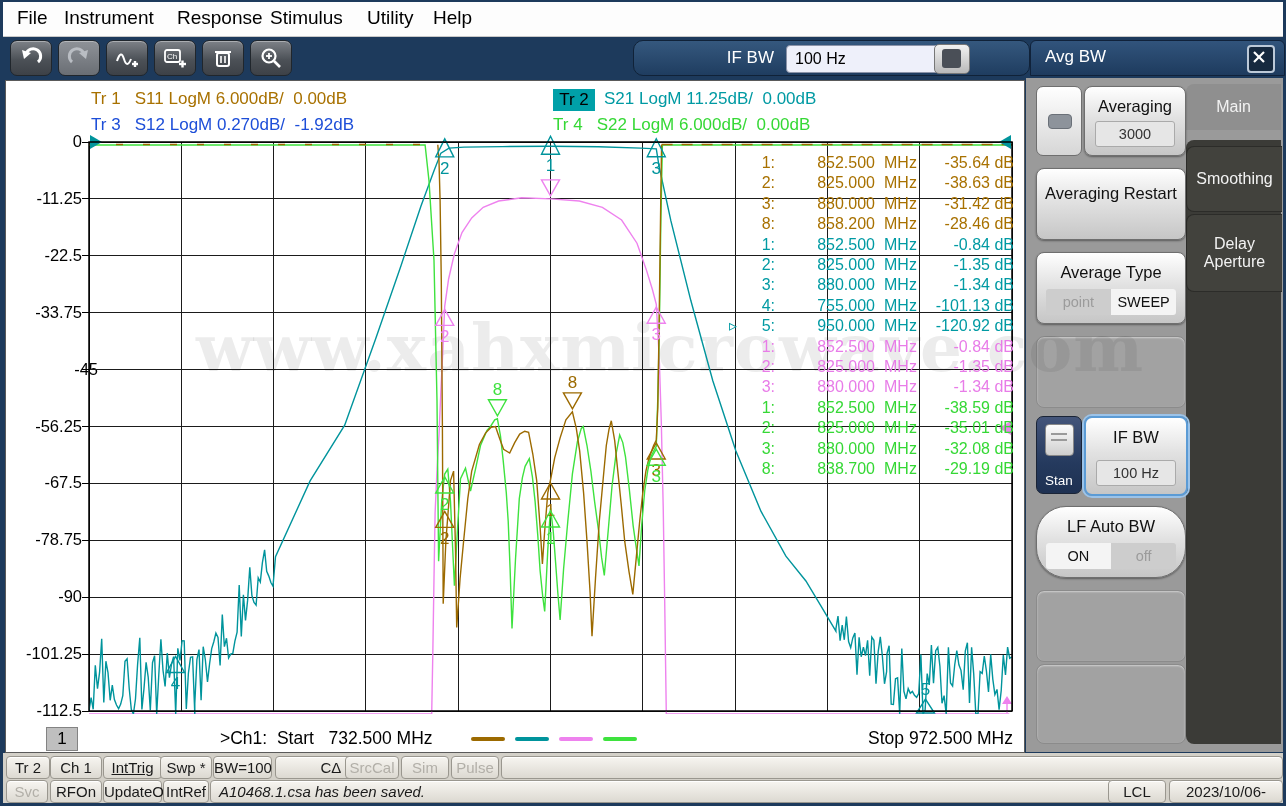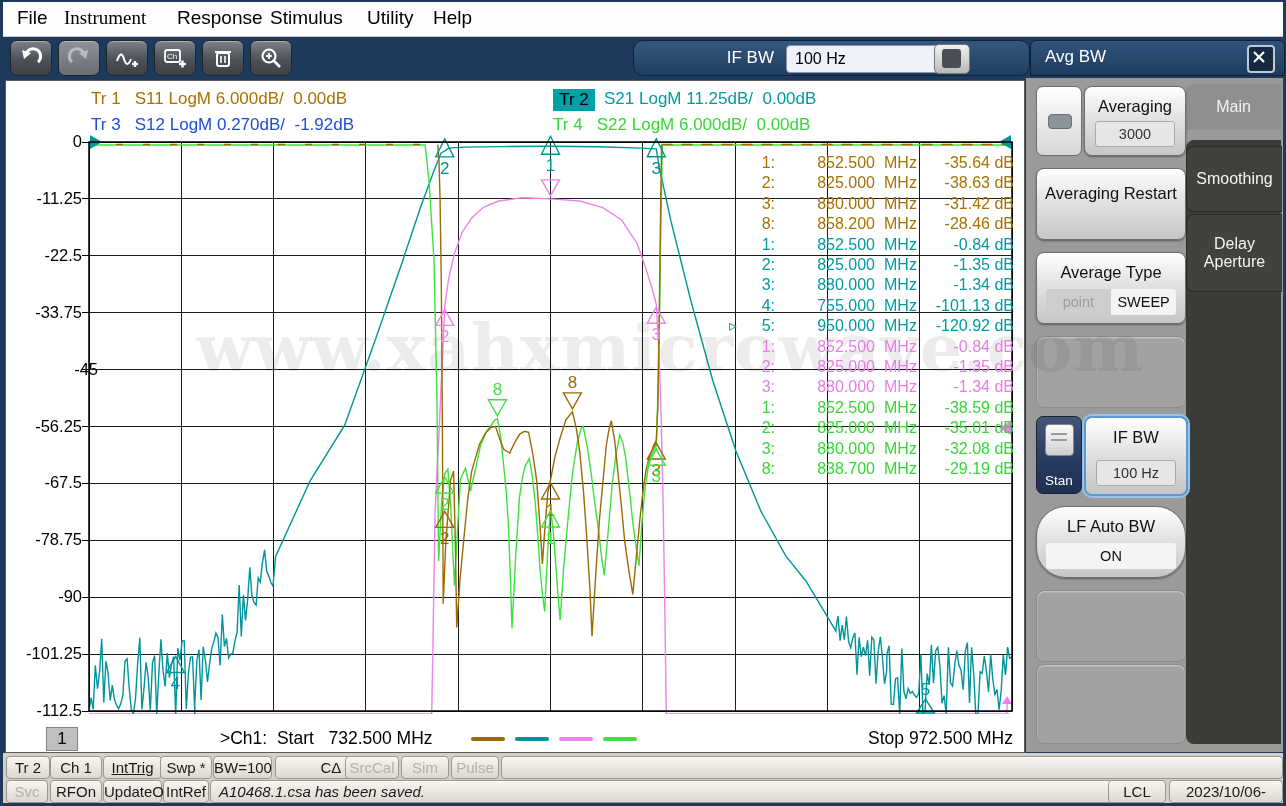--- a/index.html
+++ b/index.html
@@ -84,21 +84,21 @@
   .sbtn.off{color:#b2afa8;}
   .sbtn.msg{text-align:left;padding-left:8px;font-style:italic;}
 </style>
 </head>
 <body>
 
 <div id="win">
 
   <div id="menubar">
       <div class="menu-item" style="left: 14px;">File</div>
-      <div class="menu-item" style="left: 61px; font-family: Liberation Serif, serif;">Instrument</div>
+      <div class="menu-item" style="left: 61px;">Instrument</div>
       <div class="menu-item" style="left: 174px;">Response</div>
       <div class="menu-item" style="left: 267px;">Stimulus</div>
       <div class="menu-item" style="left: 364px;">Utility</div>
       <div class="menu-item" style="left: 430px;">Help</div>
     </div>
 
   <div id="toolbar">
     <div id="tool-buttons">
         <div class="tbtn" style="left: 7px;">
           <svg width="24" height="24">
@@ -413,21 +413,21 @@
             <span class="sel">SWEEP</span>
           </div>
         </div>
         <div class="softkey empty" style="left: 10px; top: 258px; width: 148px; height: 70px;"></div>
         <div class="softkey hl" style="left: 58px; top: 338px; width: 100px; height: 76px;">
           <div class="sk-label" style="top: 10px;">IF BW</div>
           <div class="sk-value" style="top: 42px;">100 Hz</div>
         </div>
         <div class="softkey" style="left: 10px; top: 428px; width: 148px; height: 70px; border-radius: 30px;">
           <div class="sk-label" style="top: 10px;">LF Auto BW</div>
-          <div class="sk-toggle" style="top: 36px; flex-direction: column;">
+          <div class="sk-toggle" style="top: 36px;">
             <span class="sel">ON</span>
             <span>off</span>
           </div>
         </div>
         <div class="softkey empty" style="left: 10px; top: 512px; width: 148px; height: 70px;"></div>
         <div class="softkey empty" style="left: 10px; top: 586px; width: 148px; height: 78px;"></div>
       </div>
     <div id="mini-toggle">
       <div class="bar"></div>
     </div>

